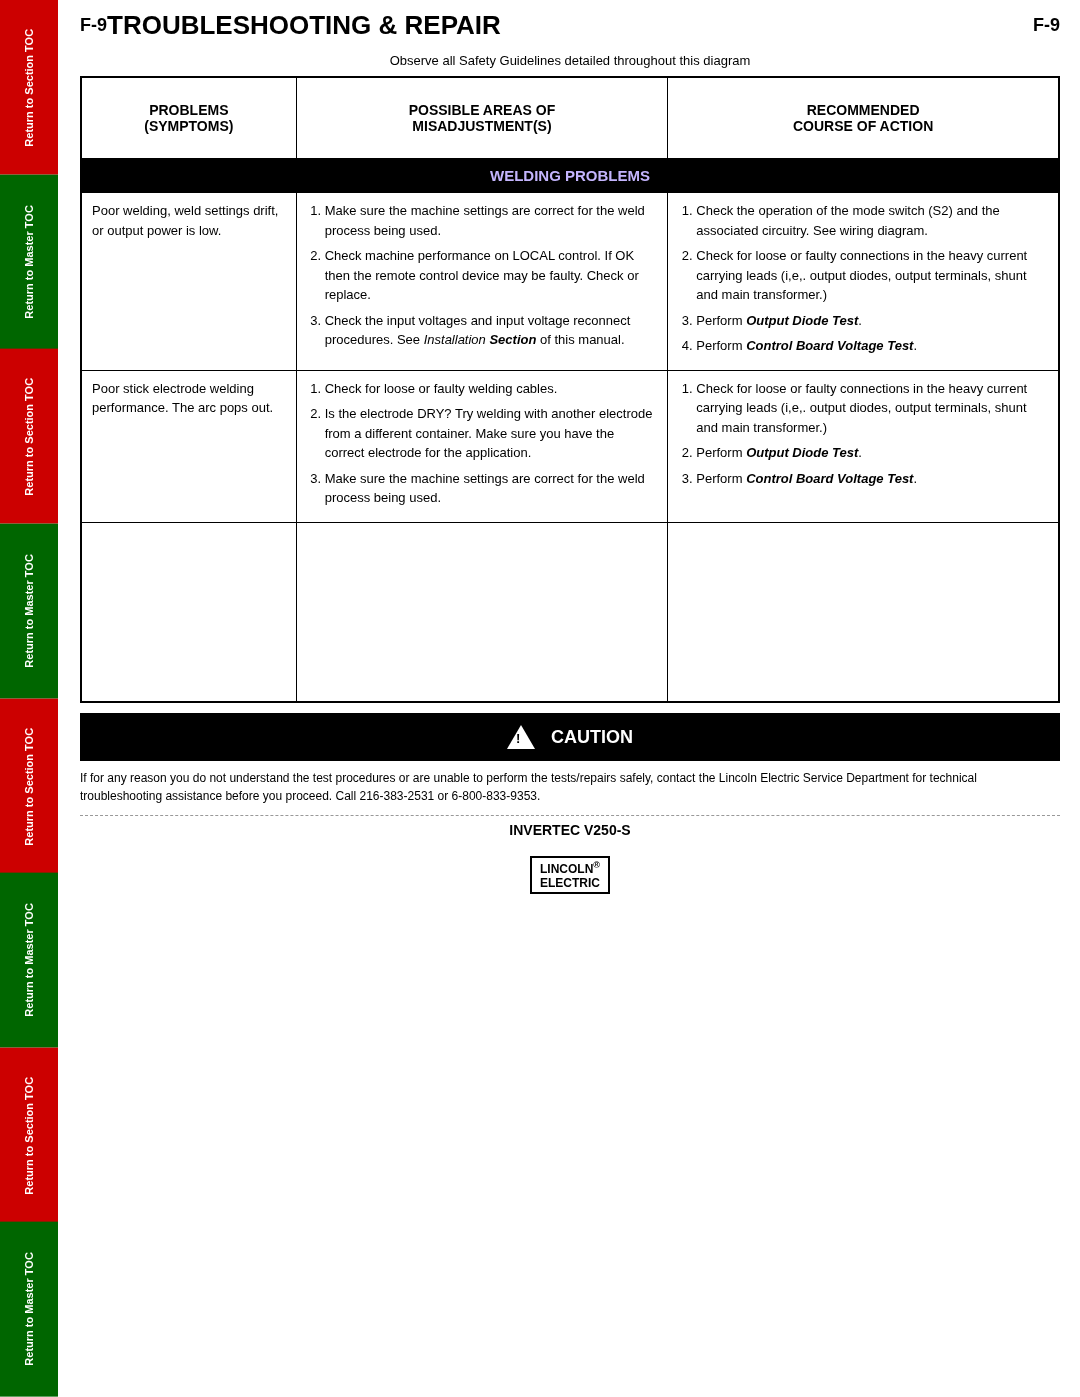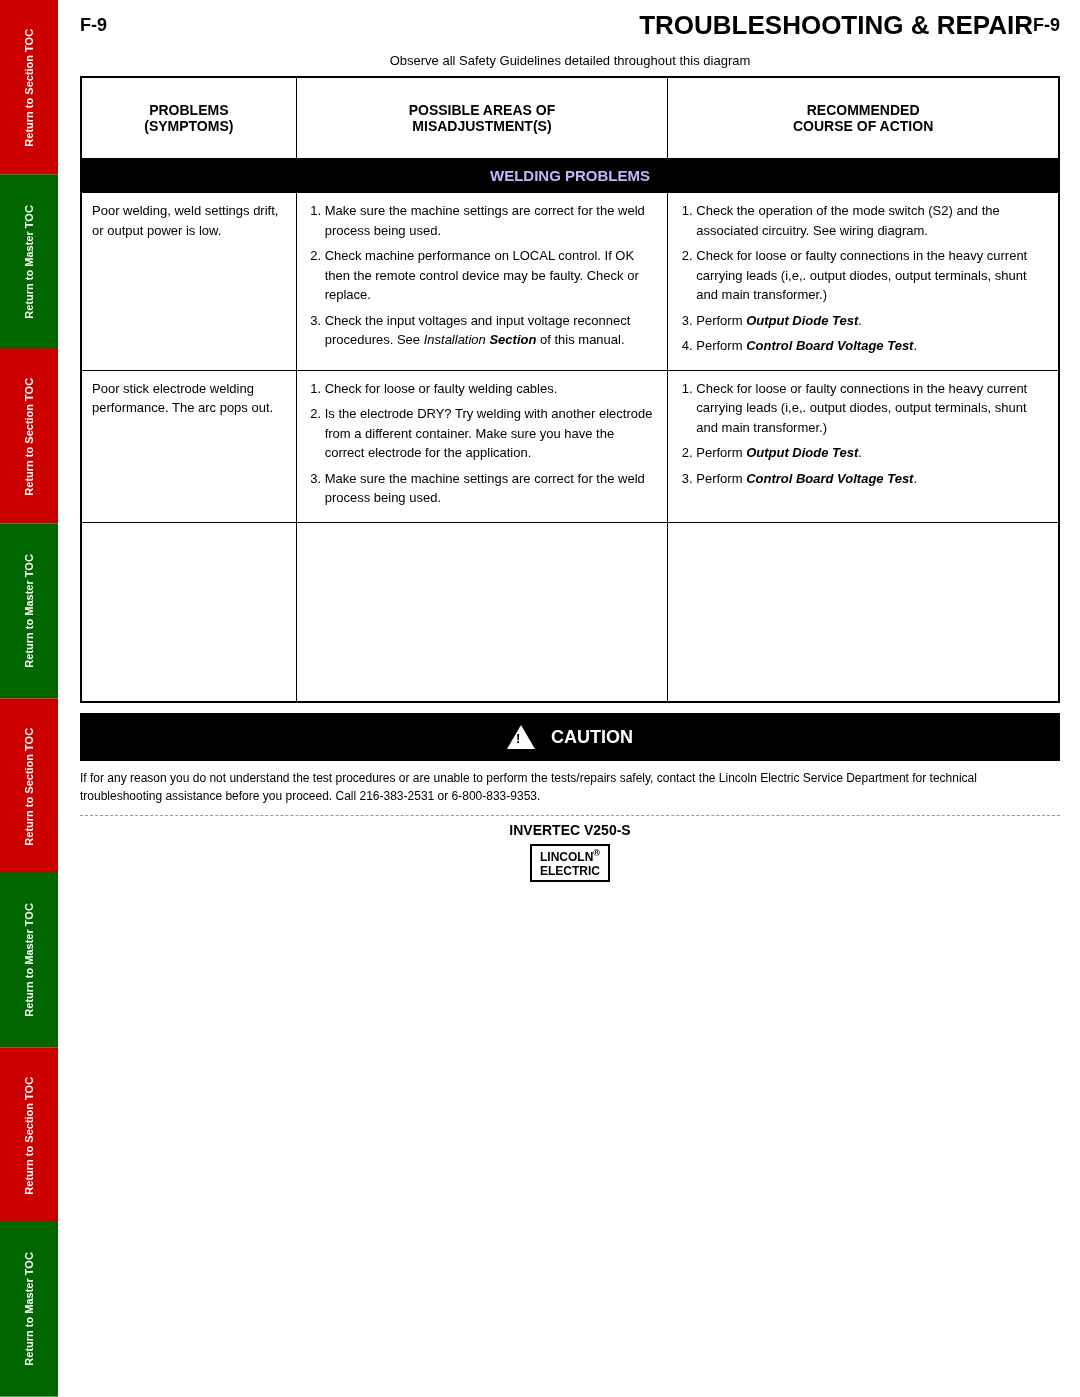--- a/index.html
+++ b/index.html
@@ -53,21 +53,21 @@
       margin-bottom: 8px;
       padding-bottom: 4px;
     }
     .page-code {
       font-size: 18px;
       font-weight: bold;
     }
     .page-title {
       font-size: 26px;
       font-weight: bold;
-      text-align: right;
+      text-align: left;
       flex: 1;
     }
 
     .safety-note {
       text-align: center;
       font-size: 13px;
       margin-bottom: 8px;
     }
 
     
@@ -154,21 +154,21 @@
     .footer-title {
       font-size: 14px;
       font-weight: bold;
     }
     .lincoln-logo {
       display: inline-block;
       border: 2px solid #000;
       padding: 2px 8px;
       font-size: 12px;
       font-weight: bold;
-      margin-top: 6px;
+      margin-top: 18px;
     }
     .lincoln-r {
       font-size: 9px;
       vertical-align: super;
     }
   </style>
 </head>
 <body>
 
 <div class="side-tabs-left">

